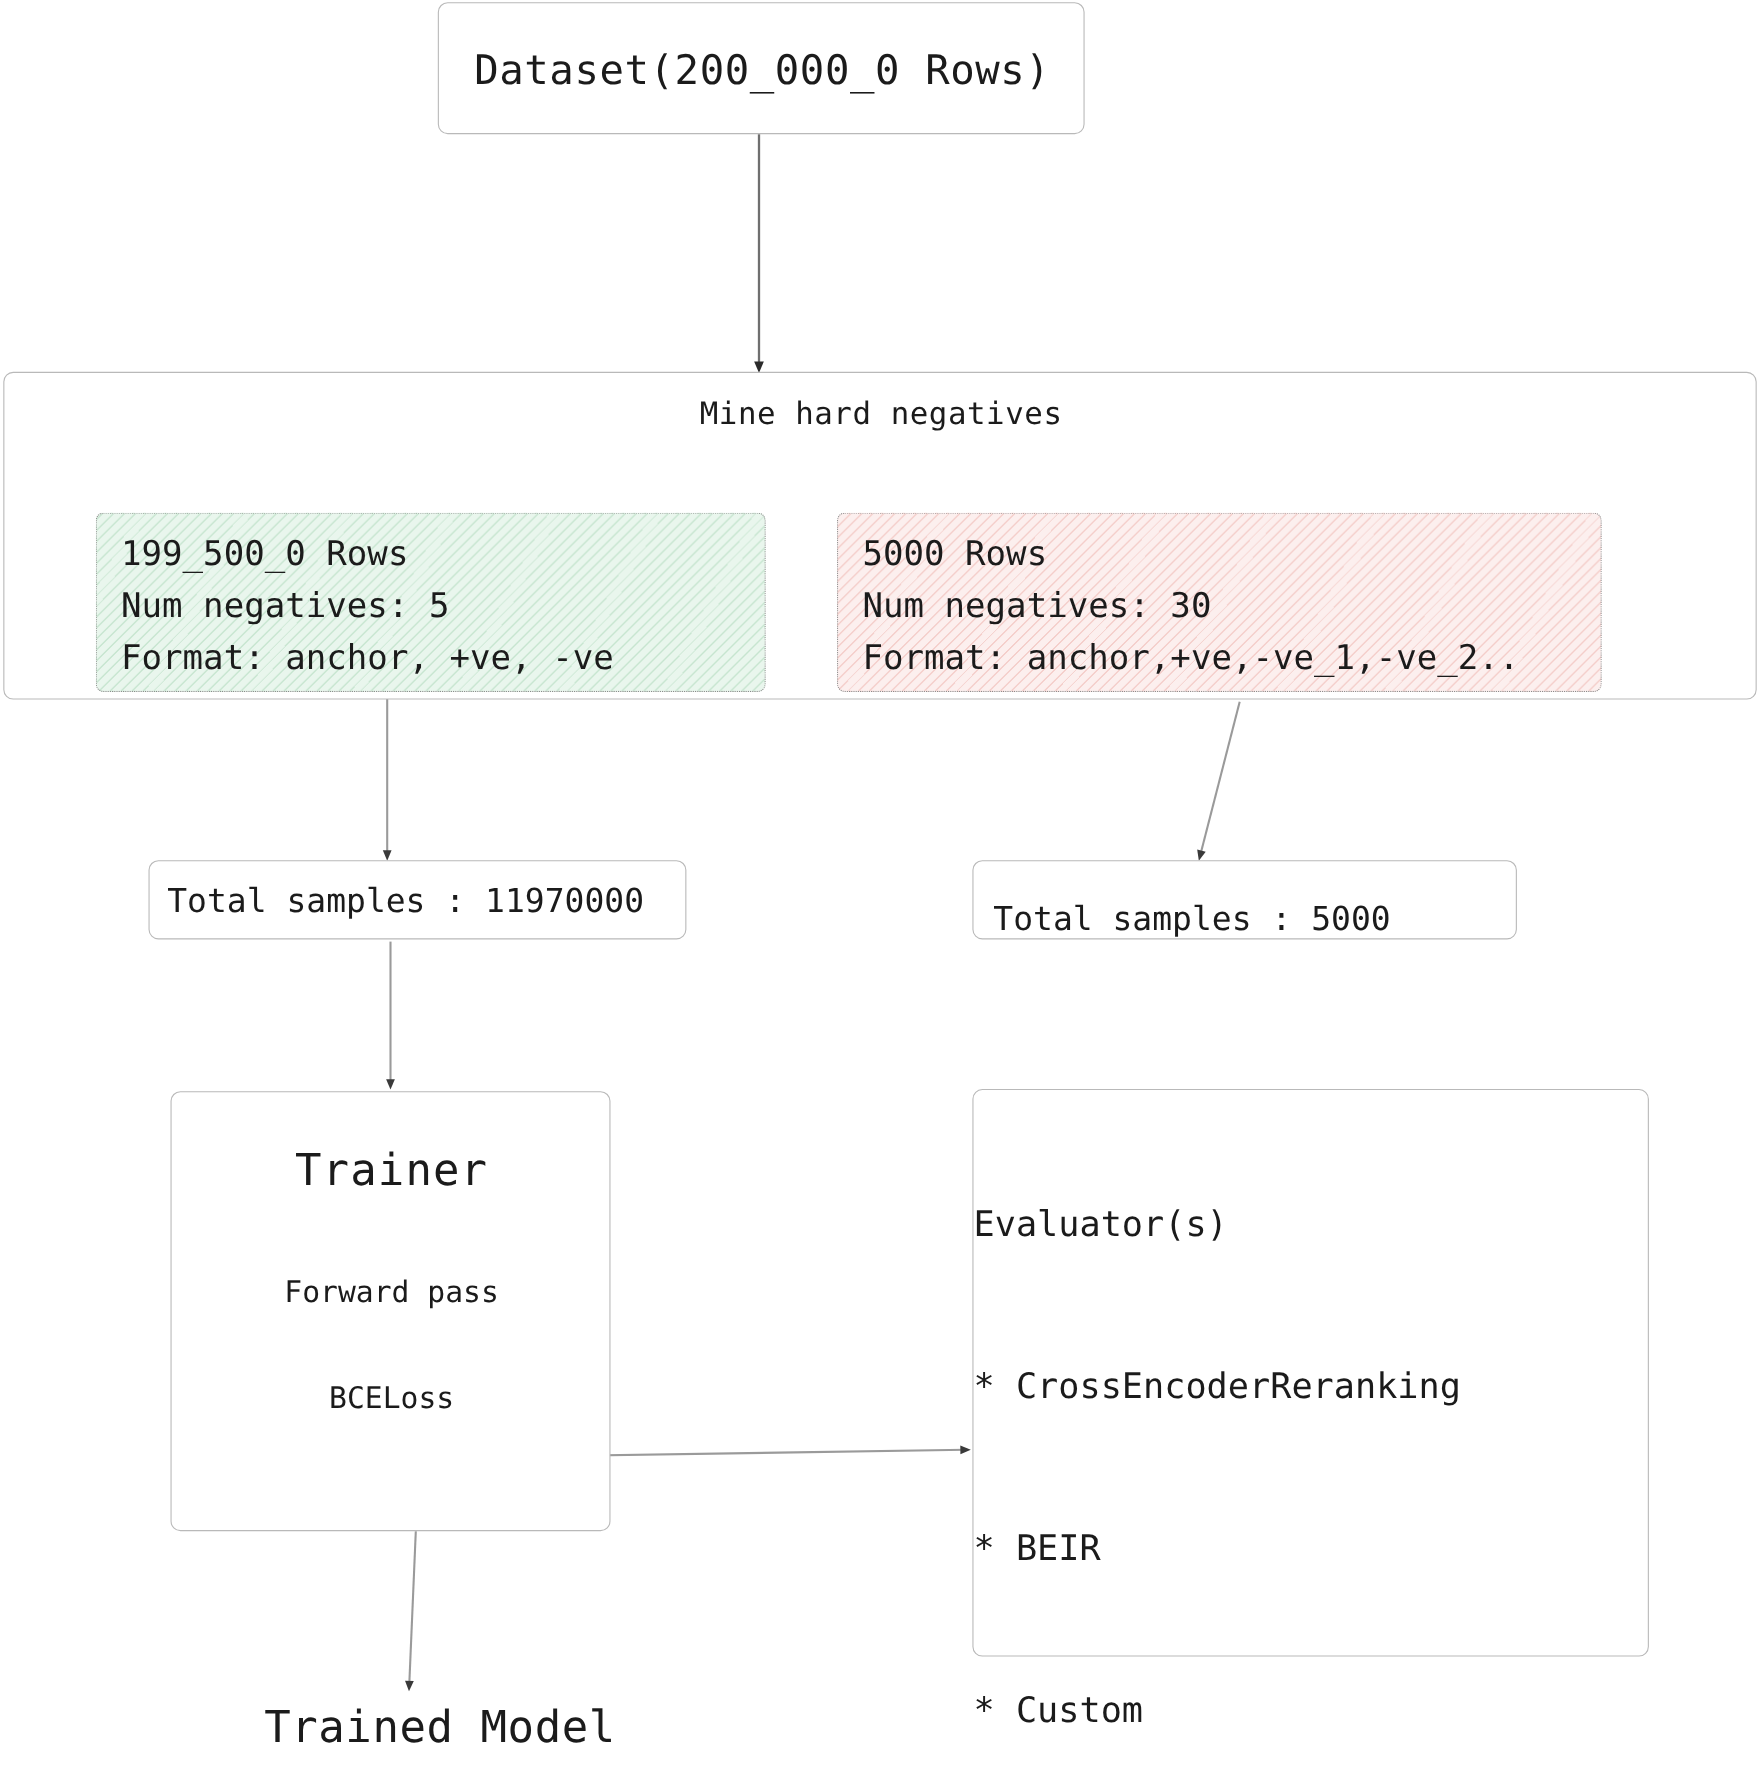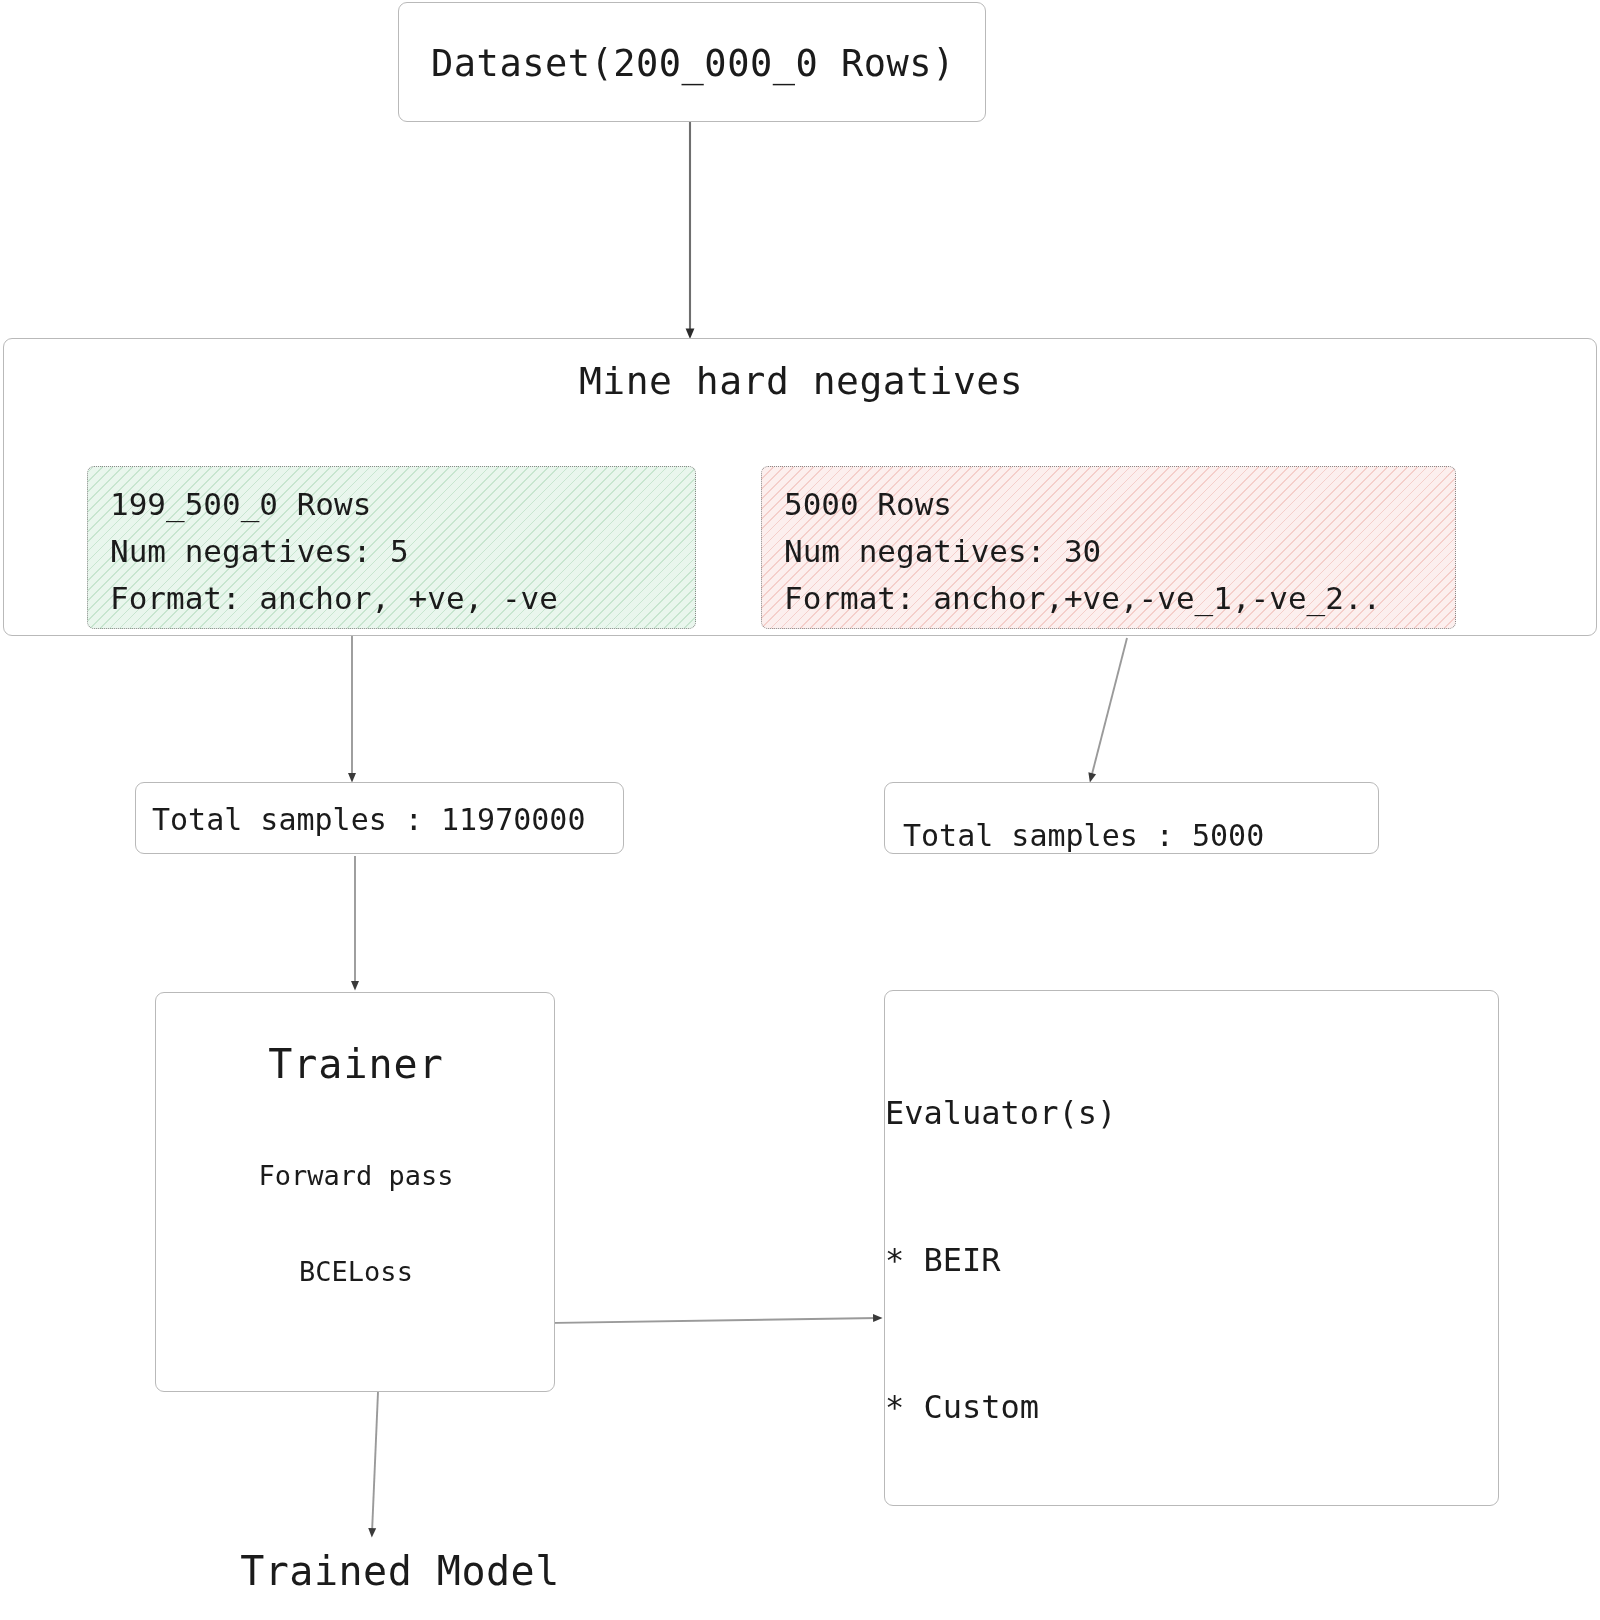--- a/index.html
+++ b/index.html
@@ -58,21 +58,21 @@
   }
 
   
   #mine-node {
     left: 3px; top: 338px;
     width: 1594px; height: 298px;
   }
   #mine-title {
     left: 0; top: 20px; width: 1594px;
     text-align: center;
-    font-size: 38px;
+    font-size: 28px;
     letter-spacing: 0.5px;
   }
 
   
   .hatch-box {
     position: absolute;
     box-sizing: border-box;
     border: 1.5px dotted #8a8a8a;
     border-radius: 7px;
     padding: 14px 22px 18px 22px;
@@ -257,20 +257,21 @@
 
   <div class="node" id="trainer-node">
     <div class="node-label" id="trainer-title">Trainer</div>
     <div class="node-label" id="trainer-forward-label">Forward pass</div>
     <div class="node-label" id="trainer-loss-label">BCELoss</div>
   </div>
 
   <div class="node" id="evaluator-node">
     <div id="evaluator-text">
       <div>Evaluator(s)</div>
+      <div>* CrossEncoderReranking</div>
       <div>* BEIR</div>
       <div>* Custom</div>
     </div>
   </div>
 
   <div id="trained-model-node" style="position:absolute;">
     <div class="node-label" id="trained-model-label">Trained Model</div>
   </div>
 
 </div>

